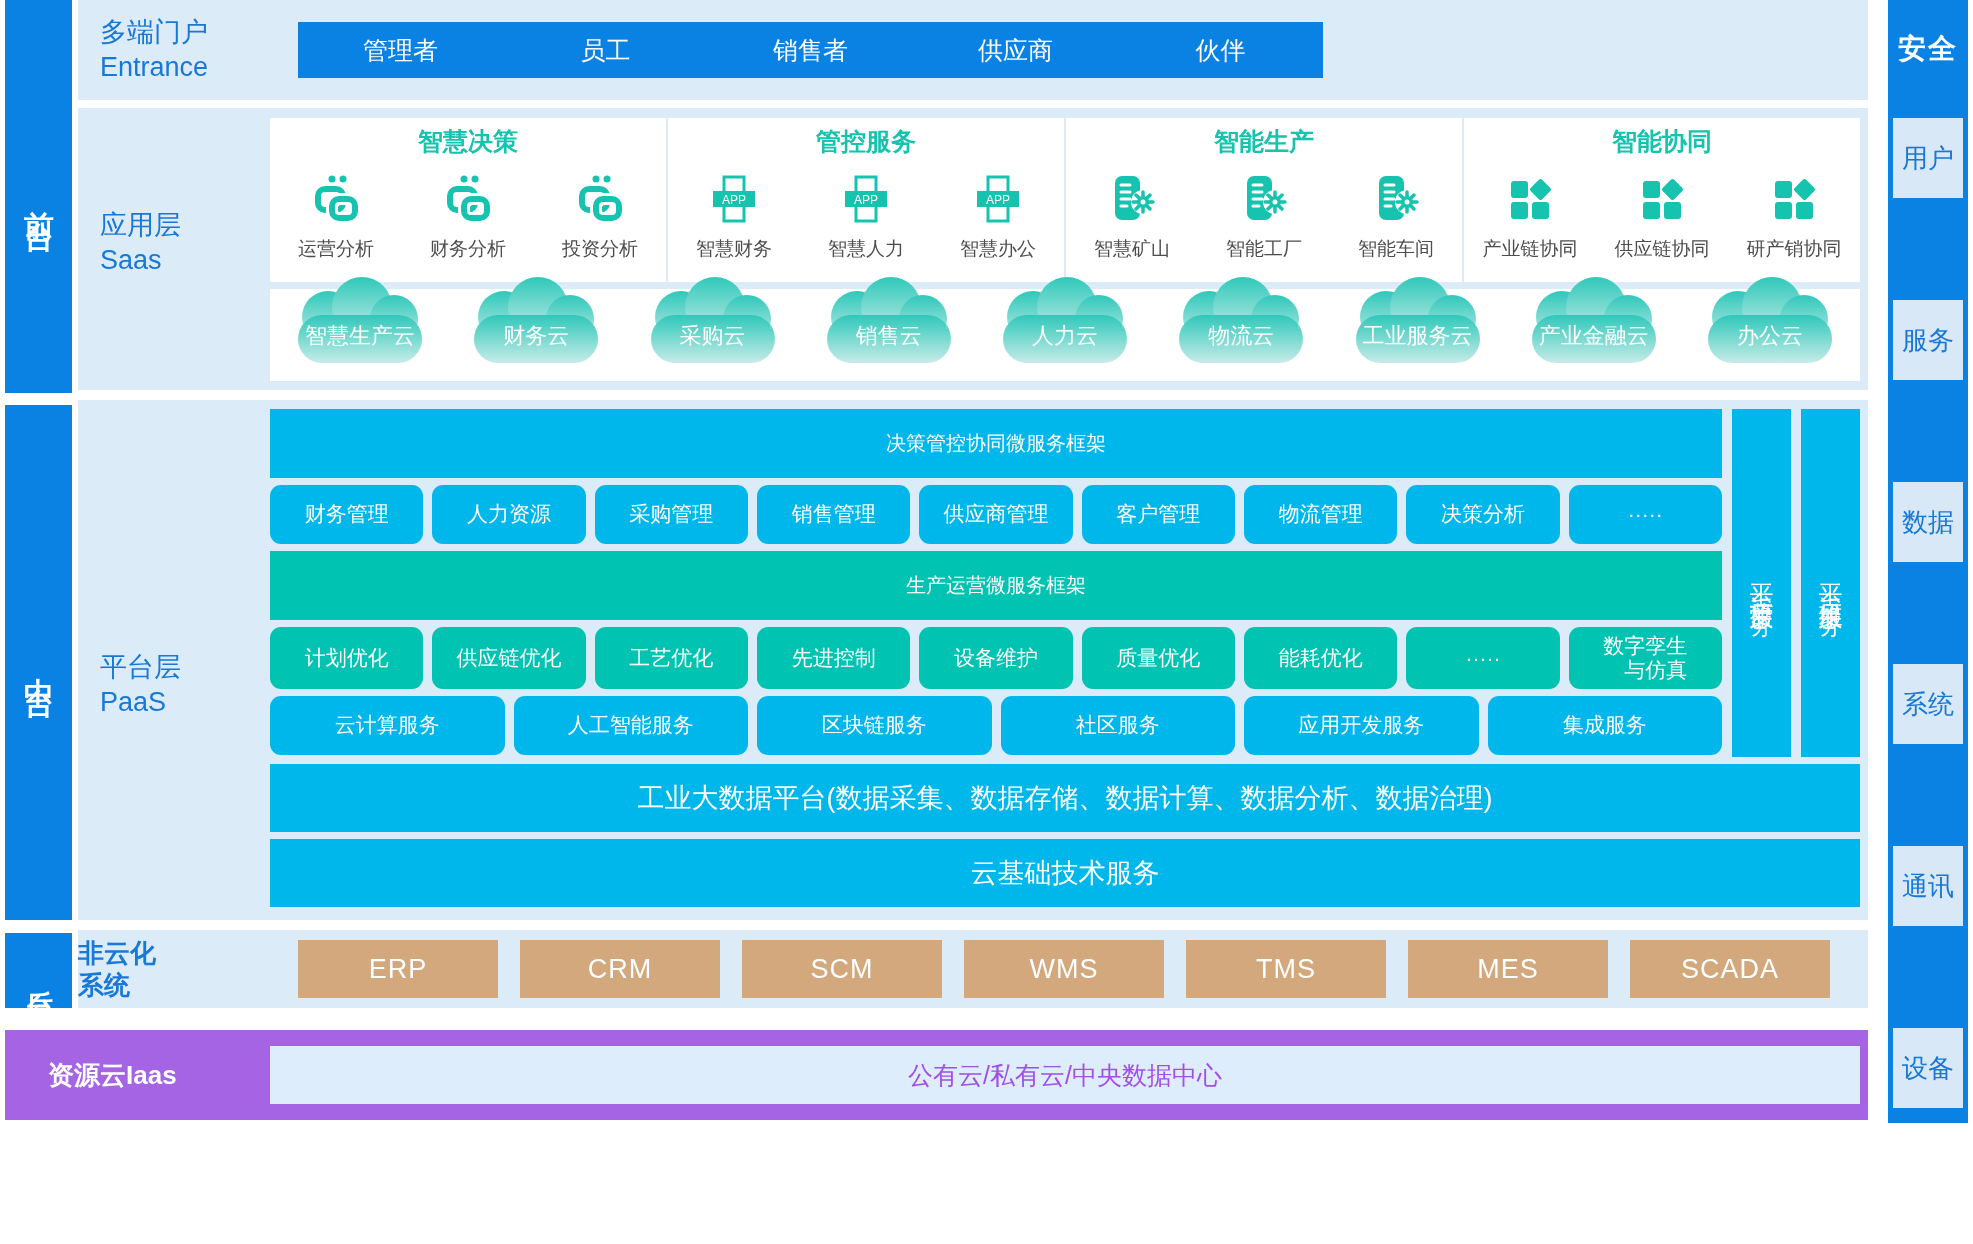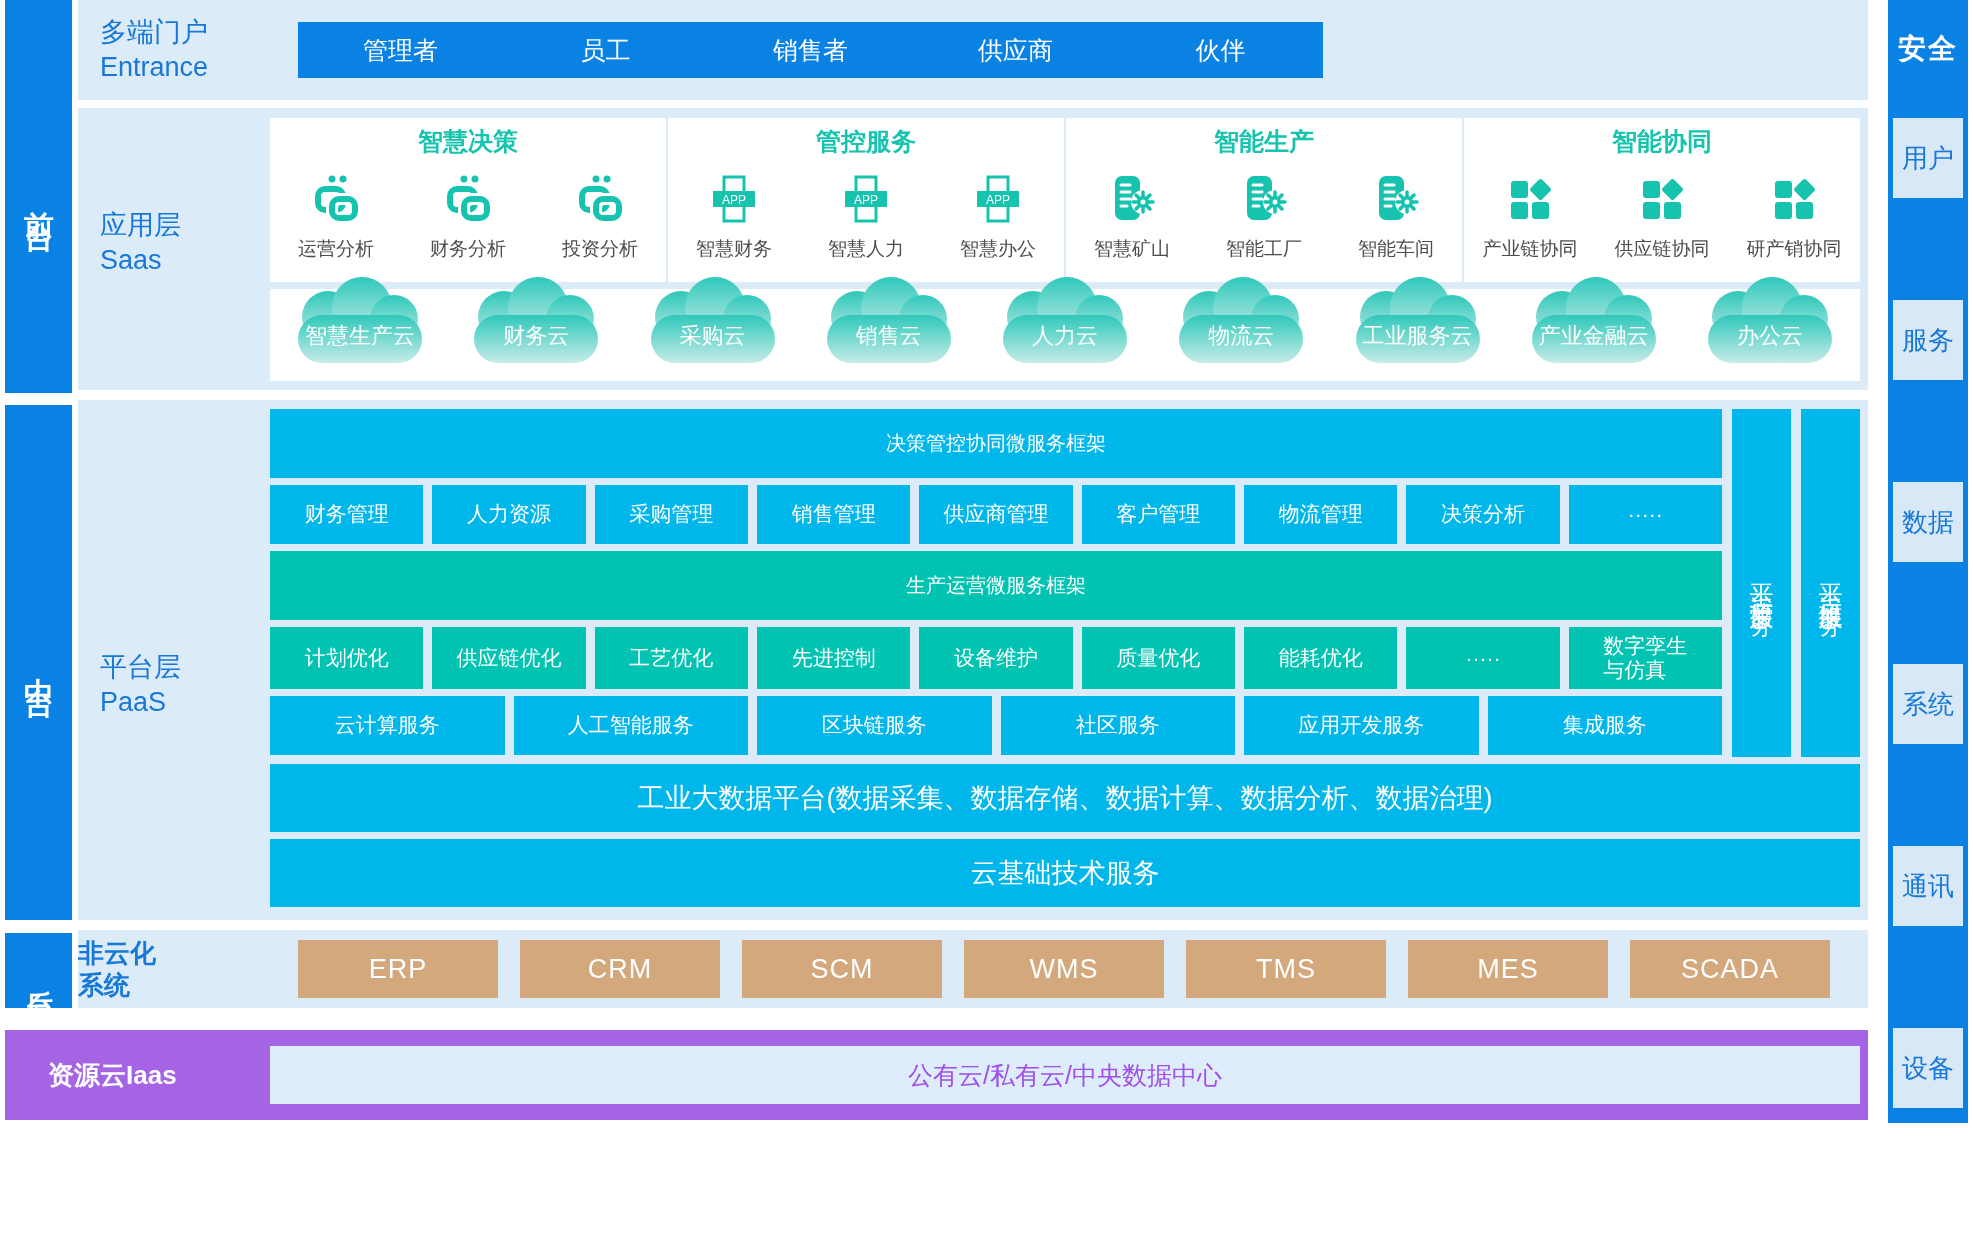--- a/index.html
+++ b/index.html
@@ -54,21 +54,21 @@
   .paas-content { position:absolute; left:192px; top:9px; width:1590px;
                   display:flex; flex-direction:column; gap:7px; }
   .paas-top { display:flex; gap:10px; }
   .paas-grid { width:1455px; display:flex; flex-direction:column; gap:7px; }
   .fw { height:69px; display:flex; align-items:center; justify-content:center;
         color:#fff; font-size:20px; }
   .bg-cyan { background:#00b7ec; }
   .bg-green { background:#00c3b2; }
   .boxrow { display:flex; gap:9px; }
   .cell { flex:1; height:59px; display:flex; align-items:center; justify-content:center;
-          color:#fff; font-size:21px; text-align:left; line-height:1.15; white-space:pre-line; }
+          color:#fff; font-size:21px; text-align:right; line-height:1.15; white-space:pre-line;border-radius:11px; }
   .r2 .cell { height:62px; }
   .vbars { flex:1; display:flex; gap:10px; }
   .platform-bar { width:59px; height:348px; background:#00b7ec; color:#fff;
                   display:flex; align-items:center; justify-content:center; }
   .platform-bar span { writing-mode:vertical-rl; text-orientation:upright; font-size:24px; letter-spacing:6px; }
   .fullbar { height:68px; background:#00b7ec; color:#fff; font-size:27px;
              display:flex; align-items:center; justify-content:center; }
 
   
   .sec-backend { top:930px; height:78px; display:flex; align-items:center; }

